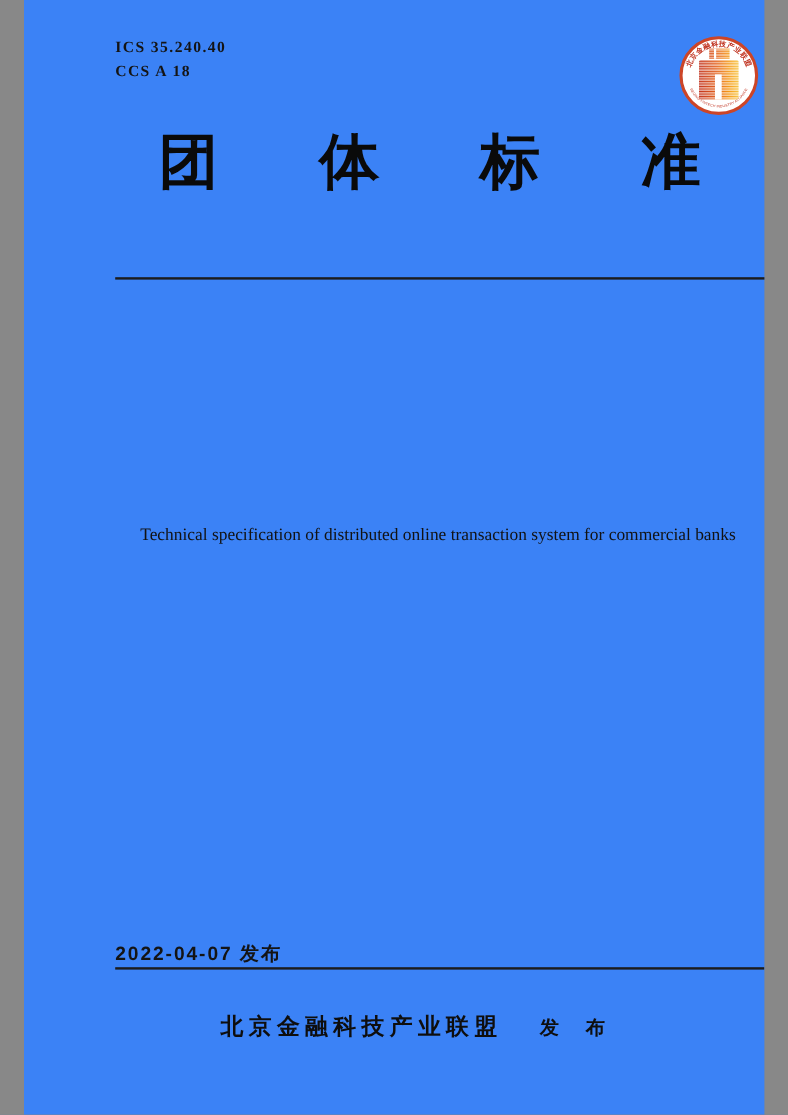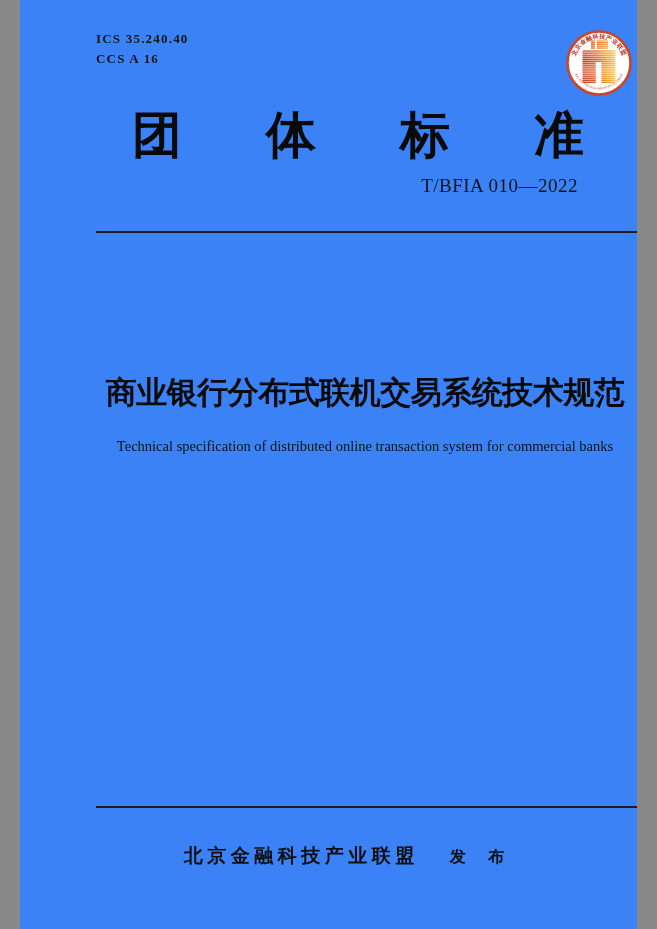--- a/index.html
+++ b/index.html
@@ -121,21 +121,21 @@
 
   .seal-text-zh { font-weight: 700; }
 </style>
 </head>
 <body>
 
 <div class="page">
 
   <div class="ics-block">
     <div>ICS 35.240.40</div>
-    <div>CCS A 16</div>
+    <div>CCS A 18</div>
   </div>
 
   <div class="seal">
     <svg viewBox="0 0 68 68" width="68" height="68">
       <defs>
         <linearGradient id="sealGrad" gradientUnits="userSpaceOnUse" x1="17" y1="0" x2="51" y2="0">
           <stop offset="0" stop-color="#c0321f"></stop>
           <stop offset="0.45" stop-color="#e4621c"></stop>
           <stop offset="0.75" stop-color="#f59a18"></stop>
           <stop offset="1" stop-color="#f7c948"></stop>
@@ -162,29 +162,28 @@
     </svg>
   </div>
 
   <div class="std-type">
     <span>团</span>
     <span>体</span>
     <span>标</span>
     <span>准</span>
   </div>
 
-  <div class="std-code">T/BFIA 010—2022</div>
 
   <div class="rule rule-top"></div>
 
-  <div class="title-zh">商业银行分布式联机交易系统技术规范</div>
 
   <div class="title-en">Technical specification of distributed online transaction system for commercial banks</div>
 
   <div class="dates">
+    <span>2022-04-07 发布</span>
   </div>
 
   <div class="rule rule-bottom"></div>
 
   <div class="publisher-row">
     <span class="publisher-name">北京金融科技产业联盟</span>
     <span class="publish-label">发 布</span>
   </div>
 
 </div>

